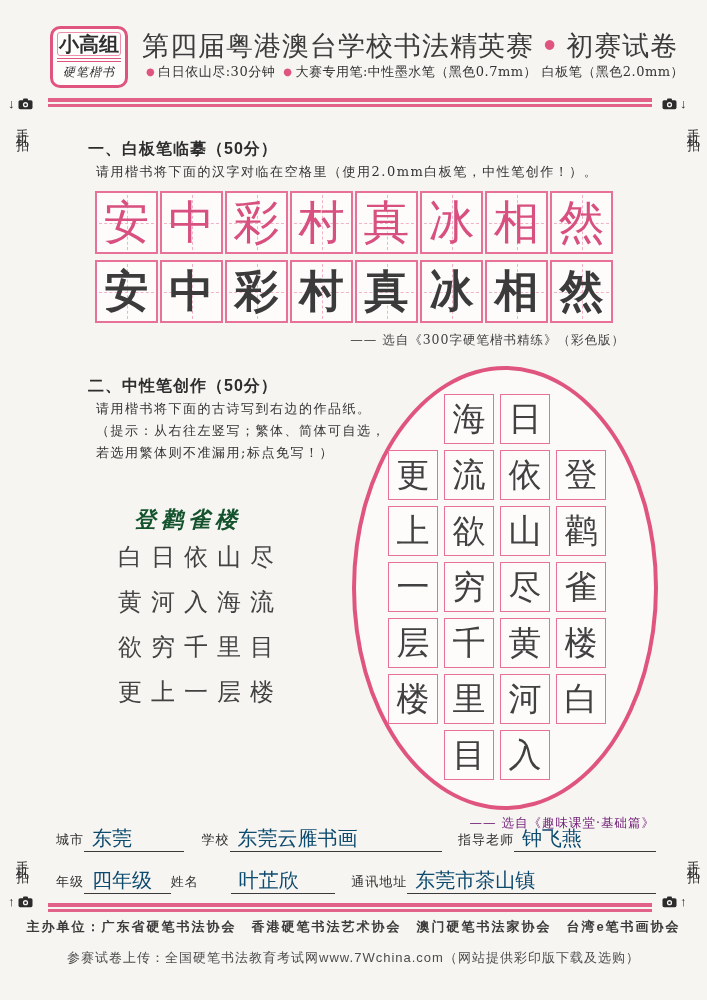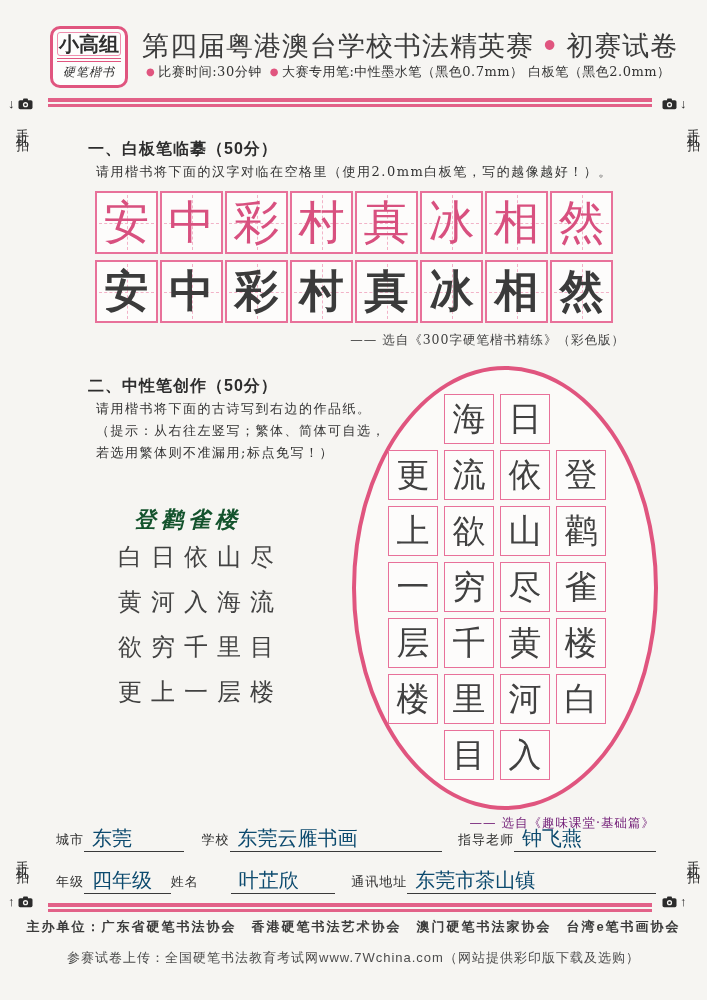--- a/index.html
+++ b/index.html
@@ -89,21 +89,21 @@
   <div class="badge">
     <div class="badge-group">小高组</div>
     <div class="badge-div"></div>
     <div class="badge-script">硬笔楷书</div>
   </div>
 
   <div class="title-line">
     <span>第四届粤港澳台学校书法精英赛</span><span class="title-sep">•</span><span>初赛试卷</span>
   </div>
   <div class="subtitle">
-    <span class="blt">●</span><span>比赛时间:30分钟</span><span class="blt second">●</span><span>大赛专用笔:中性墨水笔（黑色0.7mm） 白板笔（黑色2.0mm）</span>
+    <span class="blt">●</span><span>白日依山尽:30分钟</span><span class="blt second">●</span><span>大赛专用笔:中性墨水笔（黑色0.7mm） 白板笔（黑色2.0mm）</span>
   </div>
 
   <div class="dbl-rule rule-top"></div>
   <div class="dbl-rule rule-bottom"></div>
 
   <div class="mark" style="left:8px;top:96px;">
     <span>↓</span>
     <span class="cam"><svg width="15" height="12" viewBox="0 0 15 12">
           <rect x="0.5" y="2.2" width="14" height="9" rx="1.6" fill="#2b2b2b"></rect>
           <rect x="5" y="0.4" width="5" height="3" rx="1" fill="#2b2b2b"></rect>
@@ -140,21 +140,21 @@
     <span class="cam"><svg width="15" height="12" viewBox="0 0 15 12">
           <rect x="0.5" y="2.2" width="14" height="9" rx="1.6" fill="#2b2b2b"></rect>
           <rect x="5" y="0.4" width="5" height="3" rx="1" fill="#2b2b2b"></rect>
           <circle cx="7.5" cy="6.7" r="2.6" fill="#f6f5f2"></circle>
           <circle cx="7.5" cy="6.7" r="1.3" fill="#2b2b2b"></circle>
         </svg></span>
     <span>↑</span>
   </div>
 
   <div class="sec-heading" style="left:88px;top:139px;">一、白板笔临摹（50分）</div>
-  <div class="instruction" style="left:96px;top:163px;">请用楷书将下面的汉字对临在空格里（使用2.0mm白板笔，写的越像越好！）。</div>
+  <div class="instruction" style="left:96px;top:163px;">请用楷书将下面的汉字对临在空格里（使用2.0mm白板笔，中性笔创作！）。</div>
 
   <div class="copy-grid model-row" style="top:191px;">
     <div class="ccell">
         <span>安</span>
       </div>
     <div class="ccell">
         <span>中</span>
       </div>
     <div class="ccell">
         <span>彩</span>

